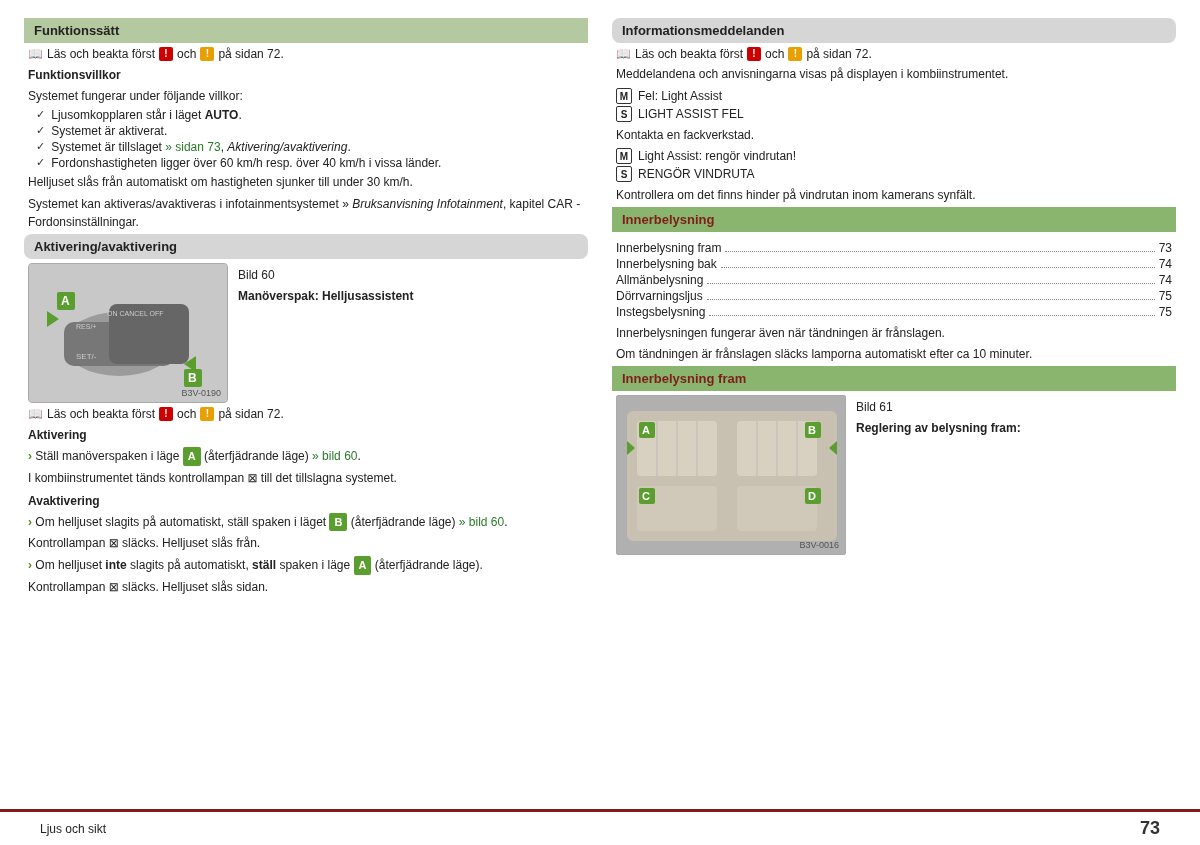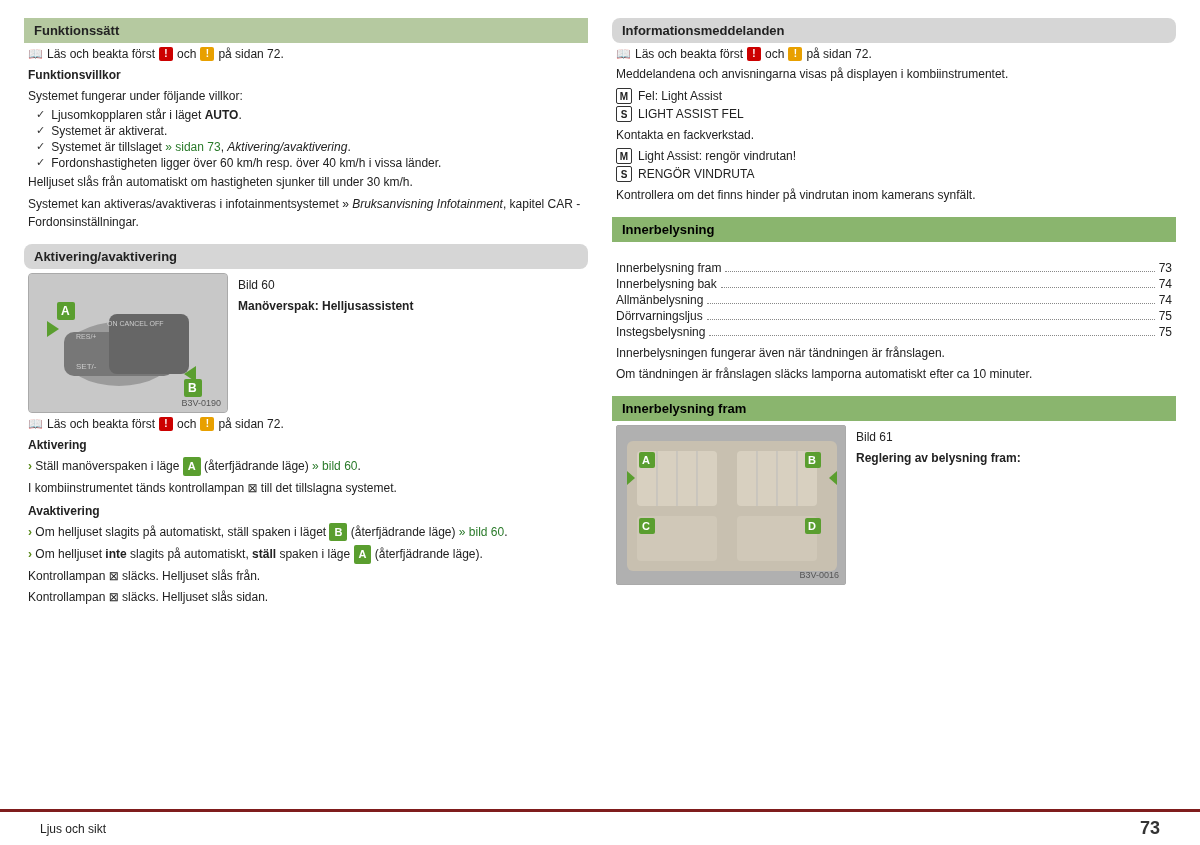--- a/index.html
+++ b/index.html
@@ -16,21 +16,20 @@
       display: flex;
       width: 1200px;
       height: 845px;
       padding: 18px 24px 10px 24px;
       gap: 24px;
     }
     .column {
       flex: 1;
       display: flex;
       flex-direction: column;
-      gap: 10px;
     }
     .section-header {
       background: #b5c9a0;
       padding: 5px 10px;
       font-size: 13px;
       font-weight: bold;
       color: #222;
       margin-bottom: 4px;
     }
     .section-header-gray {
@@ -40,21 +39,21 @@
       font-weight: bold;
       color: #222;
       margin-bottom: 4px;
       border-radius: 8px;
     }
     .section-header-green {
       background: #8ab56e;
       padding: 5px 10px;
       font-size: 13px;
       font-weight: bold;
-      color: #000000;
+      color: #7f1d1d;
       margin-bottom: 4px;
     }
     .warning-line {
       display: flex;
       align-items: center;
       gap: 4px;
       margin: 4px 0;
       font-size: 12px;
     }
     .warn-icon {
@@ -281,25 +280,25 @@
           <span class="green-arrow">›</span>
           Ställ manöverspaken i läge <span class="label-box">A</span> (återfjädrande läge) <a class="link">» bild 60</a>.
         </p>
         <p style="margin-top:3px;">I kombiinstrumentet tänds kontrollampan ⊠ till det tillslagna systemet.</p>
 
         <p class="subheading">Avaktivering</p>
         <p>
           <span class="green-arrow">›</span>
           Om helljuset slagits på automatiskt, ställ spaken i läget <span class="label-box">B</span> (återfjädrande läge) <a class="link">» bild 60</a>.
         </p>
+        <p style="margin-top:2px;">Kontrollampan ⊠ släcks. Helljuset slås från.</p>
         <p style="margin-top:4px;">
           <span class="green-arrow">›</span>
           Om helljuset <span class="bold">inte</span> slagits på automatiskt, <span class="bold">ställ</span> spaken i läge <span class="label-box">A</span> (återfjädrande läge).
         </p>
-        <p style="margin-top:2px;">Kontrollampan ⊠ släcks. Helljuset slås från.</p>
         <p style="margin-top:2px;">Kontrollampan ⊠ släcks. Helljuset slås sidan.</p>
       </div>
     </div>
   </div>
 
   <div class="column">
 
     <div>
       <div class="section-header-gray">Informationsmeddelanden</div>
       <div class="content-block">

